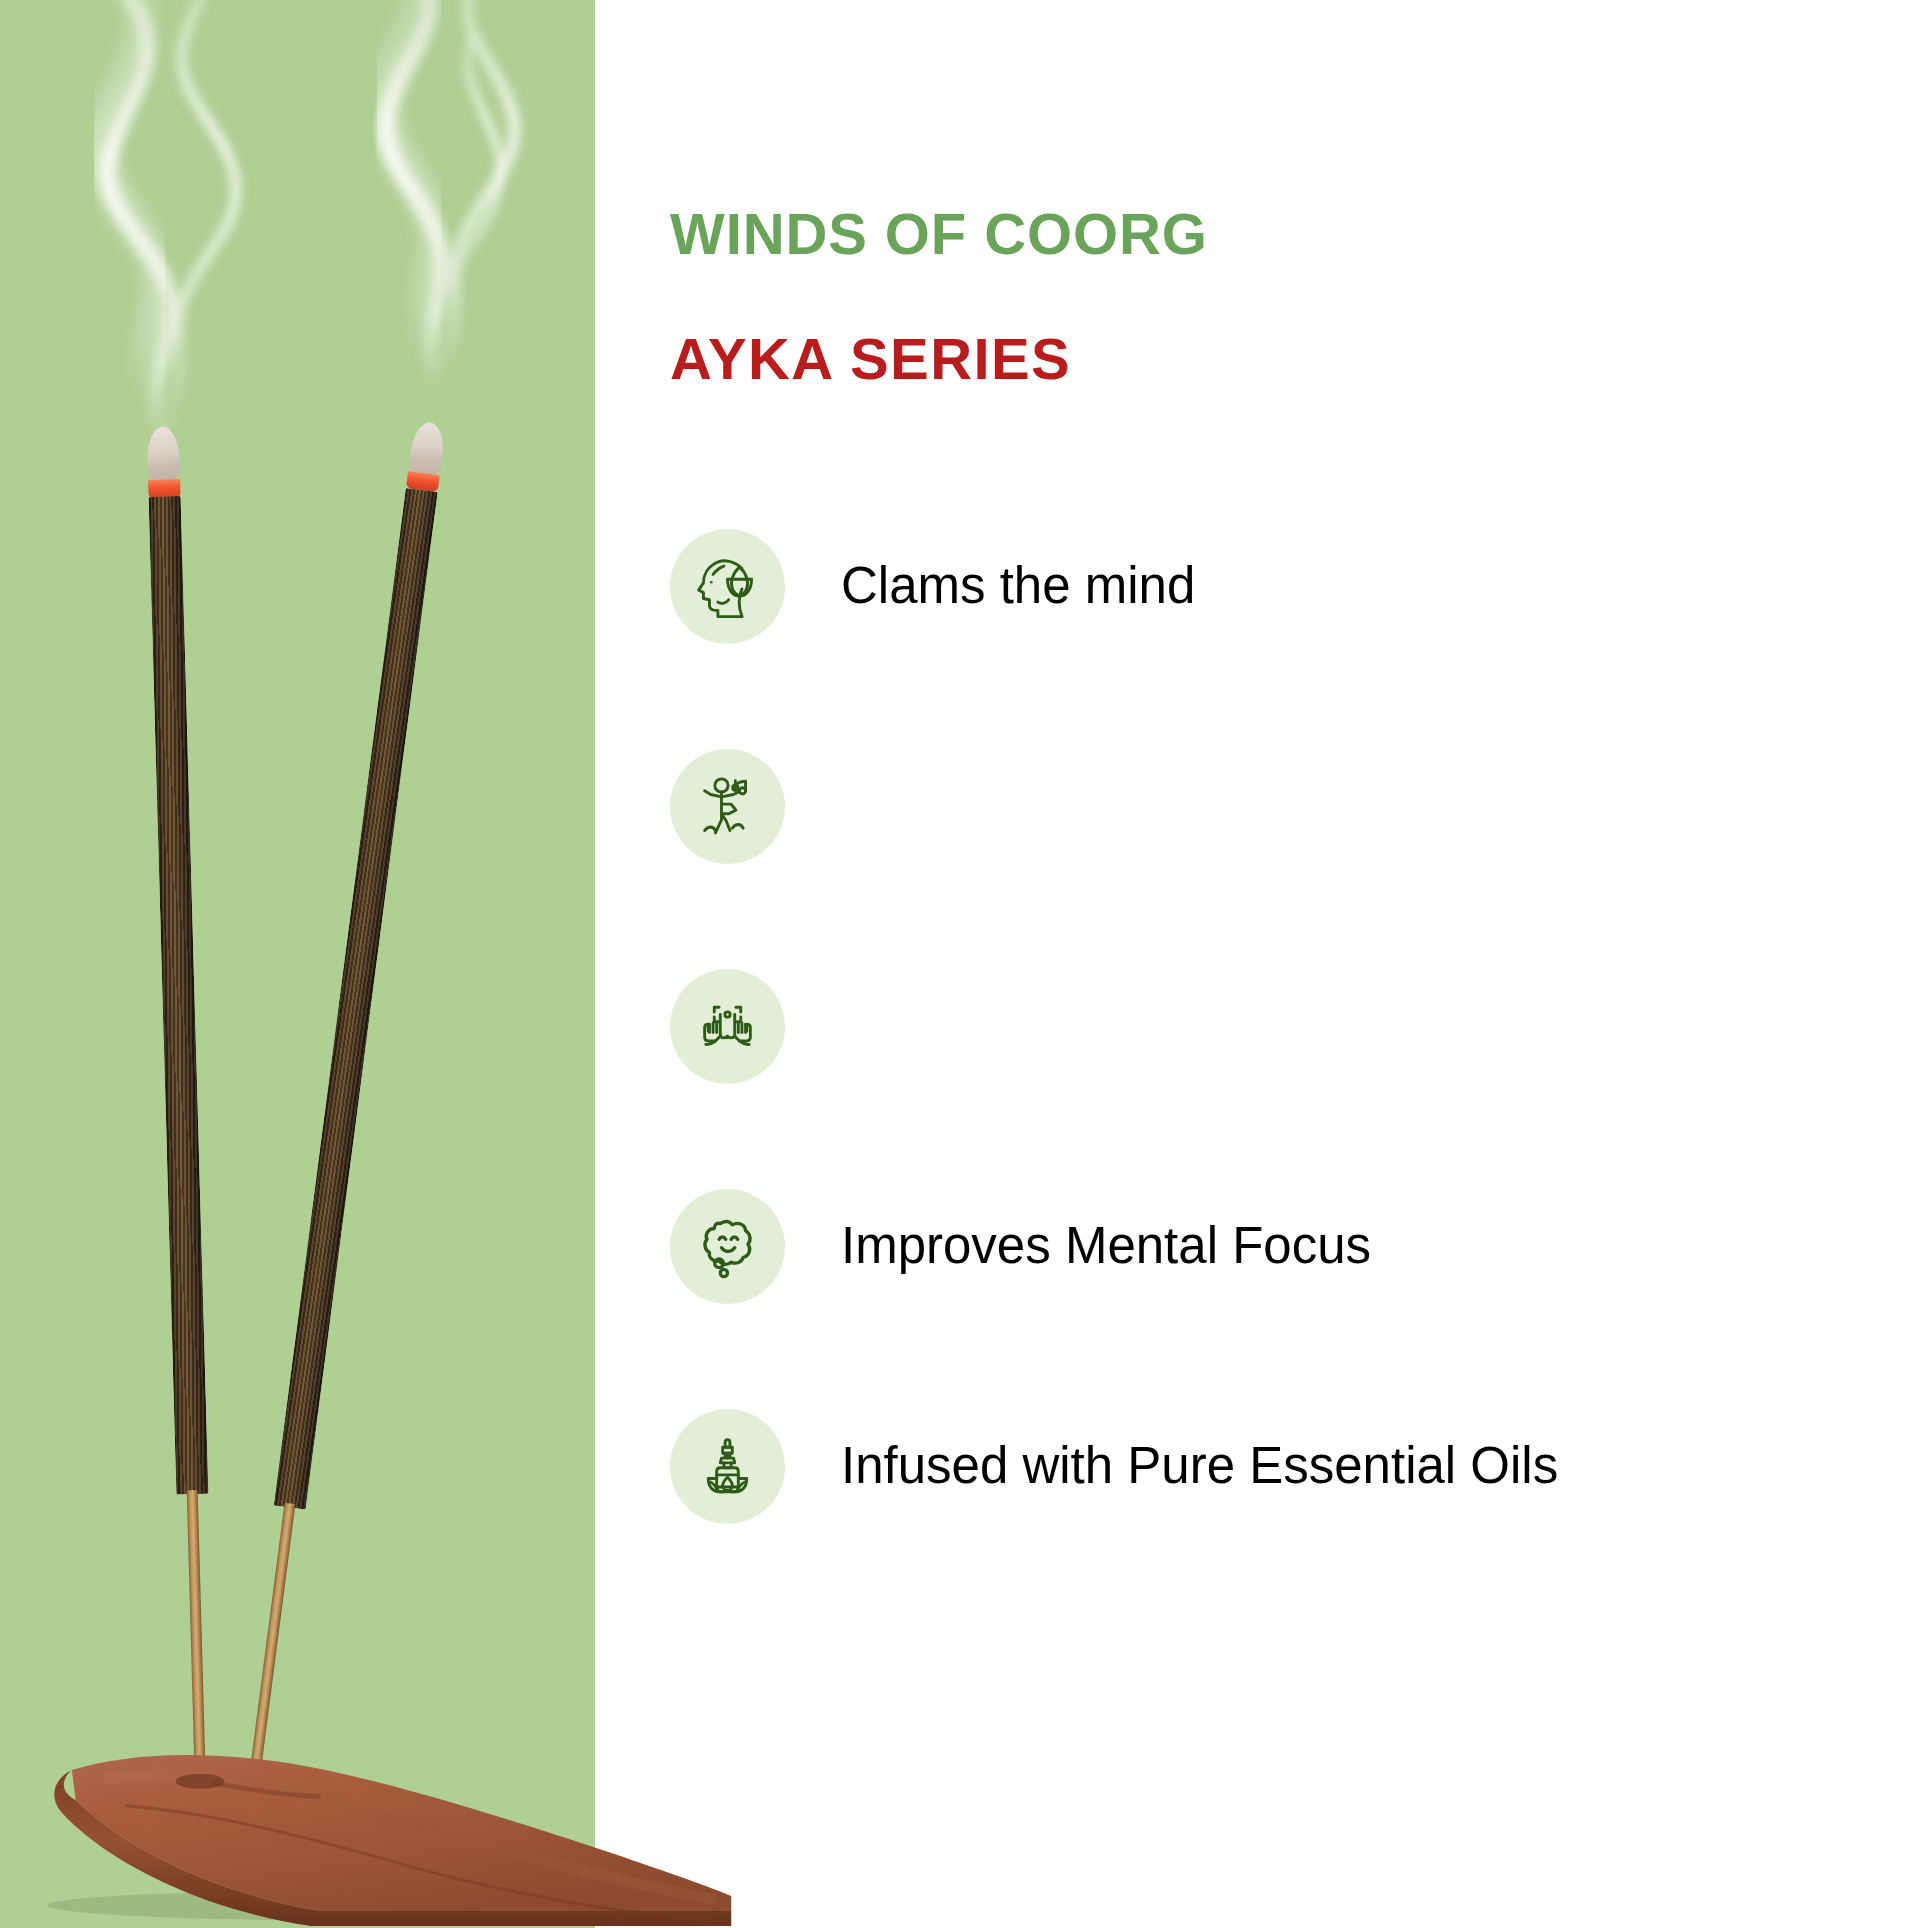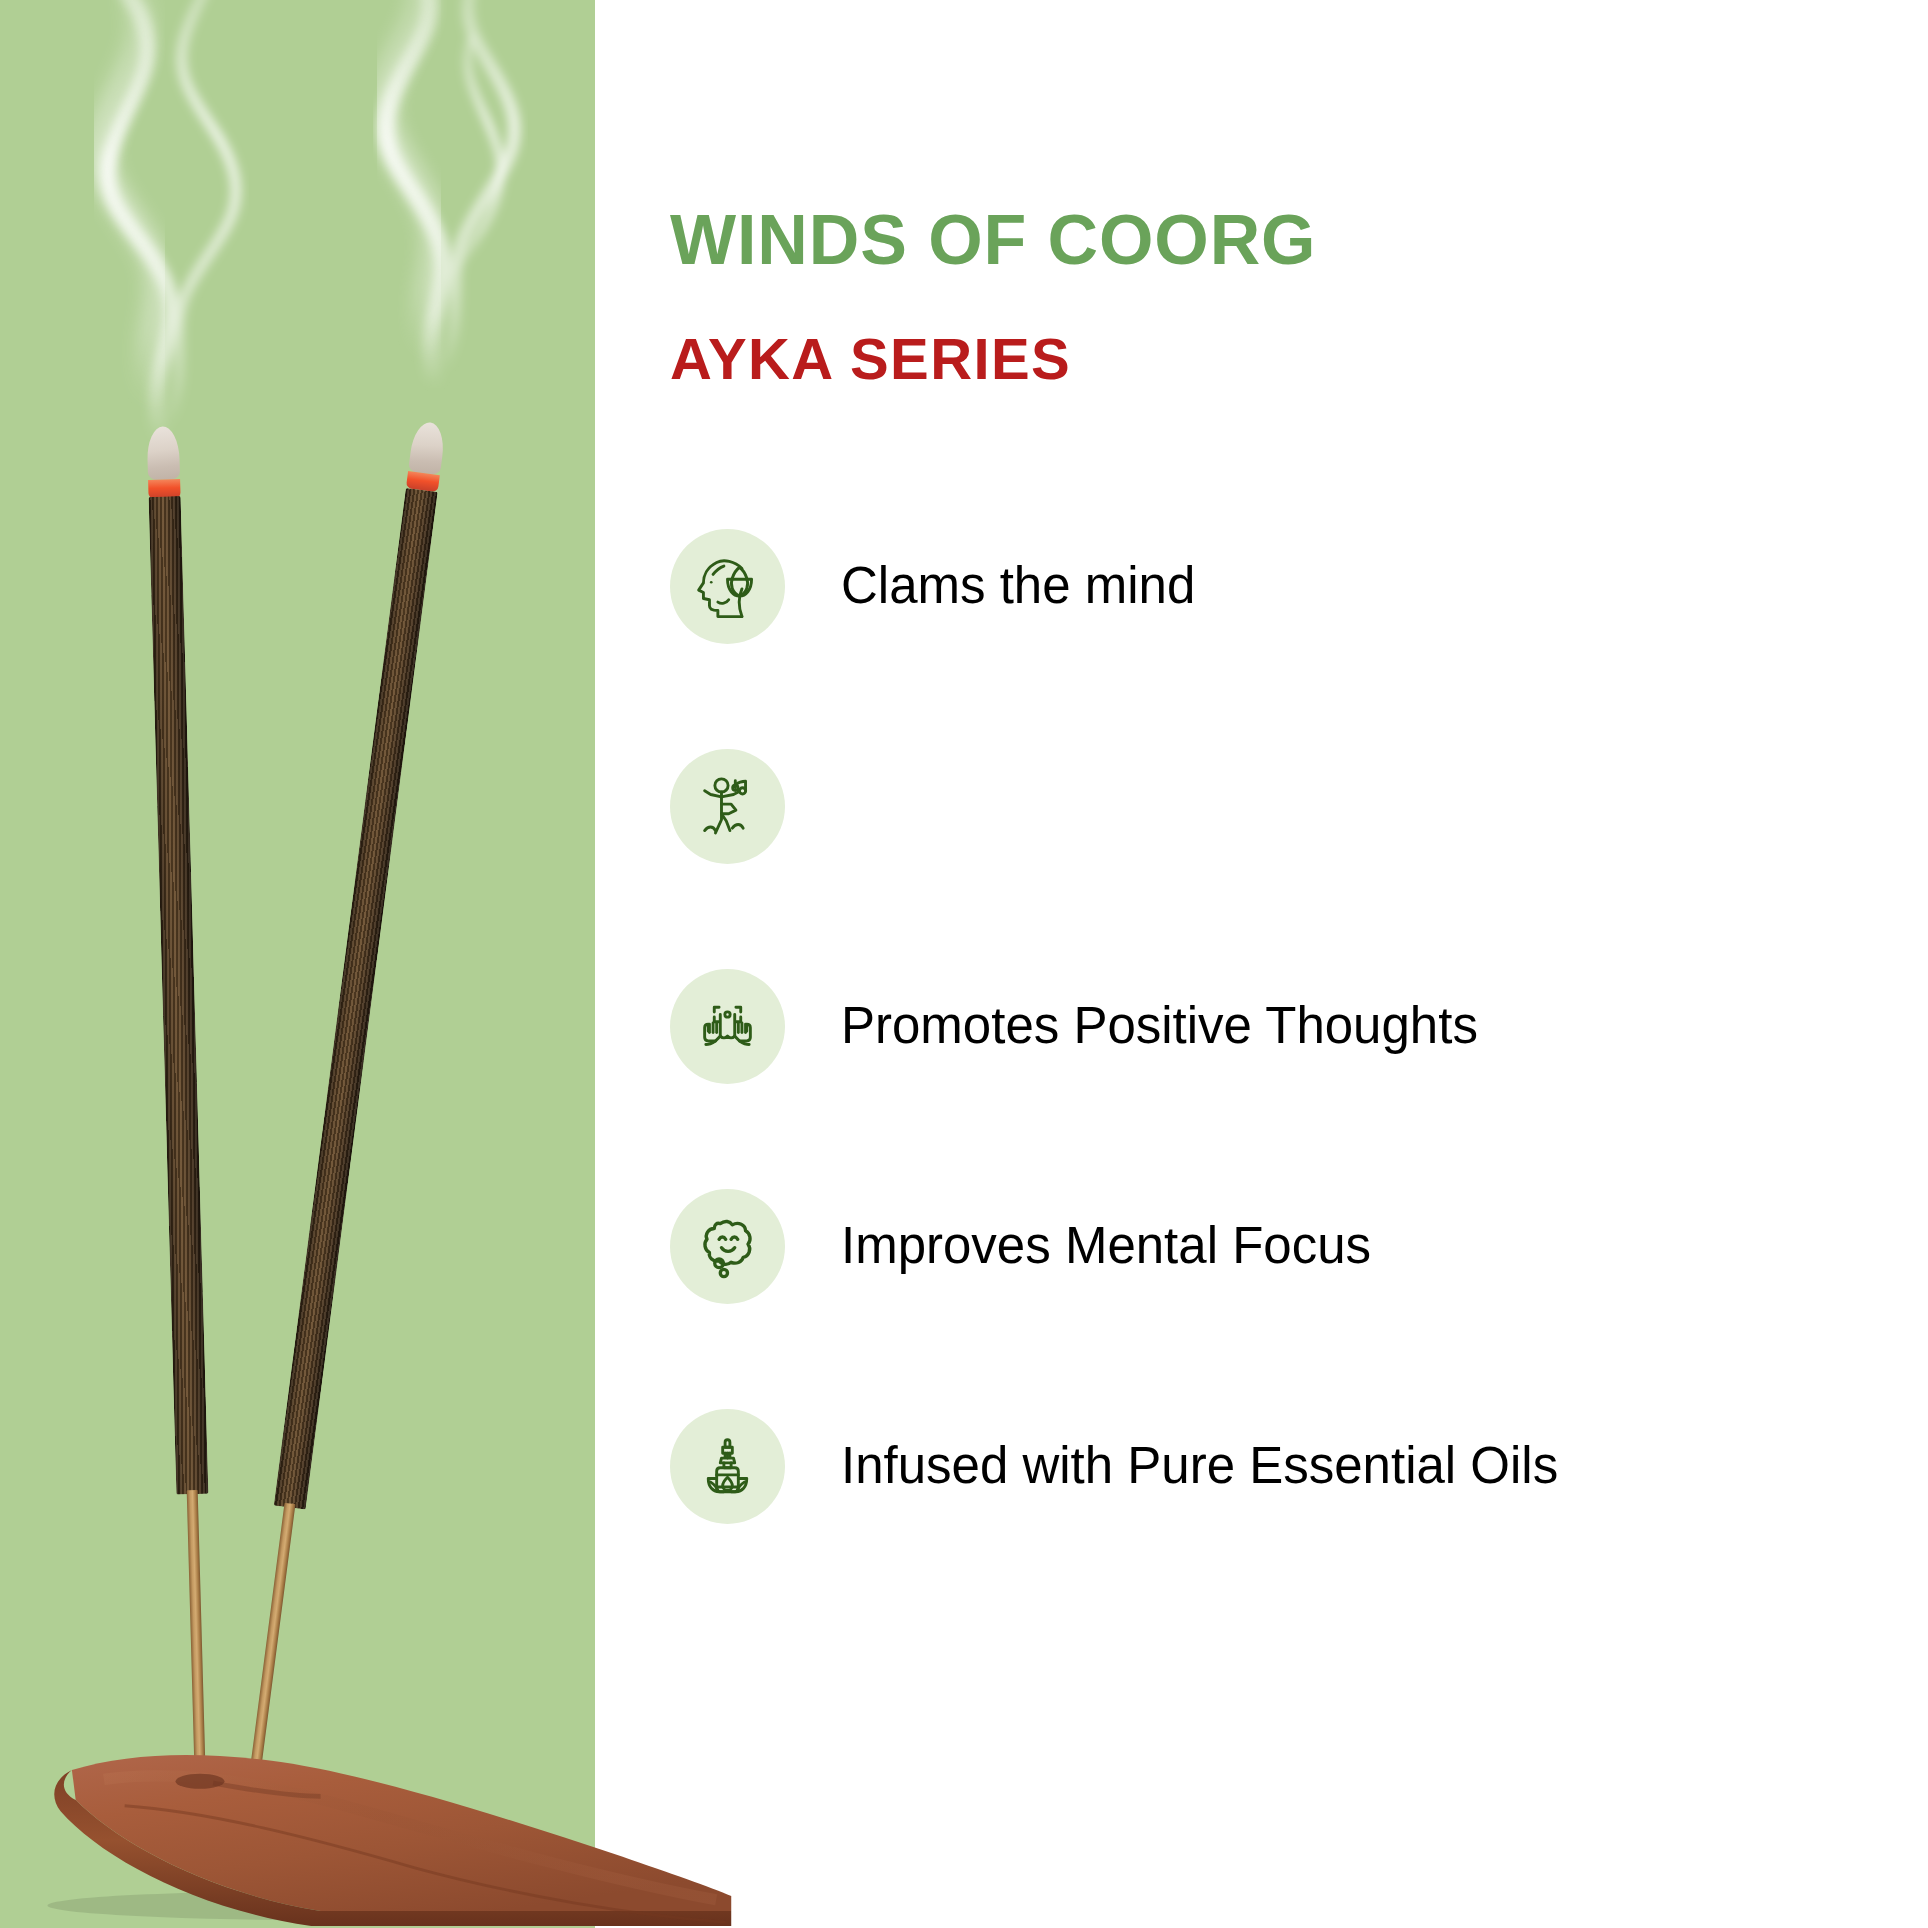--- a/index.html
+++ b/index.html
@@ -73,21 +73,21 @@
 
   
   .content {
     position:absolute;
     left:670px; top:0;
     width:1258px; height:1928px;
   }
   .title {
     position:absolute;
     left:0; top:205px;
-    font-size:70px;
+    font-size:58px;
     font-weight:bold;
     letter-spacing:0.9px;
     color:#6aa35a;
     line-height:1;
     white-space:nowrap;
   }
   .subtitle {
     position:absolute;
     left:0; top:330px;
     font-size:58px;
@@ -292,21 +292,20 @@
             <path d="M23 29 L 23 37"></path>
             <path d="M38 22 L 38 40 L 42 44 L 48 44 C 50 44 51 43 51 41 L 51 33 C 51 31 50 30 48 30 L 48 36"></path>
             <path d="M47 30 L 47 37"></path>
             <path d="M44 29 L 44 37"></path>
             <path d="M41 29 L 41 37"></path>
             <path d="M22 44 C 19 46 17 47 14 47"></path>
             <path d="M42 44 C 45 46 47 47 50 47"></path>
             <path d="M26 40 C 28 42 30 42 32 40 C 34 42 36 42 38 40"></path>
           </svg>
         </span>
-        <span class="feature-label">Promotes Positive Thoughts</span>
       </div>
 
       <div class="feature">
         <span class="icon-circle">
           <svg width="77" height="77" viewBox="0 0 64 64" fill="none" stroke="#2e5c18" stroke-width="2.8" stroke-linecap="round" stroke-linejoin="round">
             <path d="M26 13 C 30 10 34 11 36 14 C 41 11 47 14 47 19 C 51 21 52 27 49 30
                      C 52 34 50 40 45 41 C 44 45 39 47 35 45 C 32 48 27 47 25 44
                      C 20 45 16 41 17 37 C 13 35 12 29 15 26 C 13 22 16 17 21 17
                      C 21 14 23 12 26 13 Z"></path>
             <path d="M25 26 C 26.5 23.5 29 23.5 30.5 26"></path>

